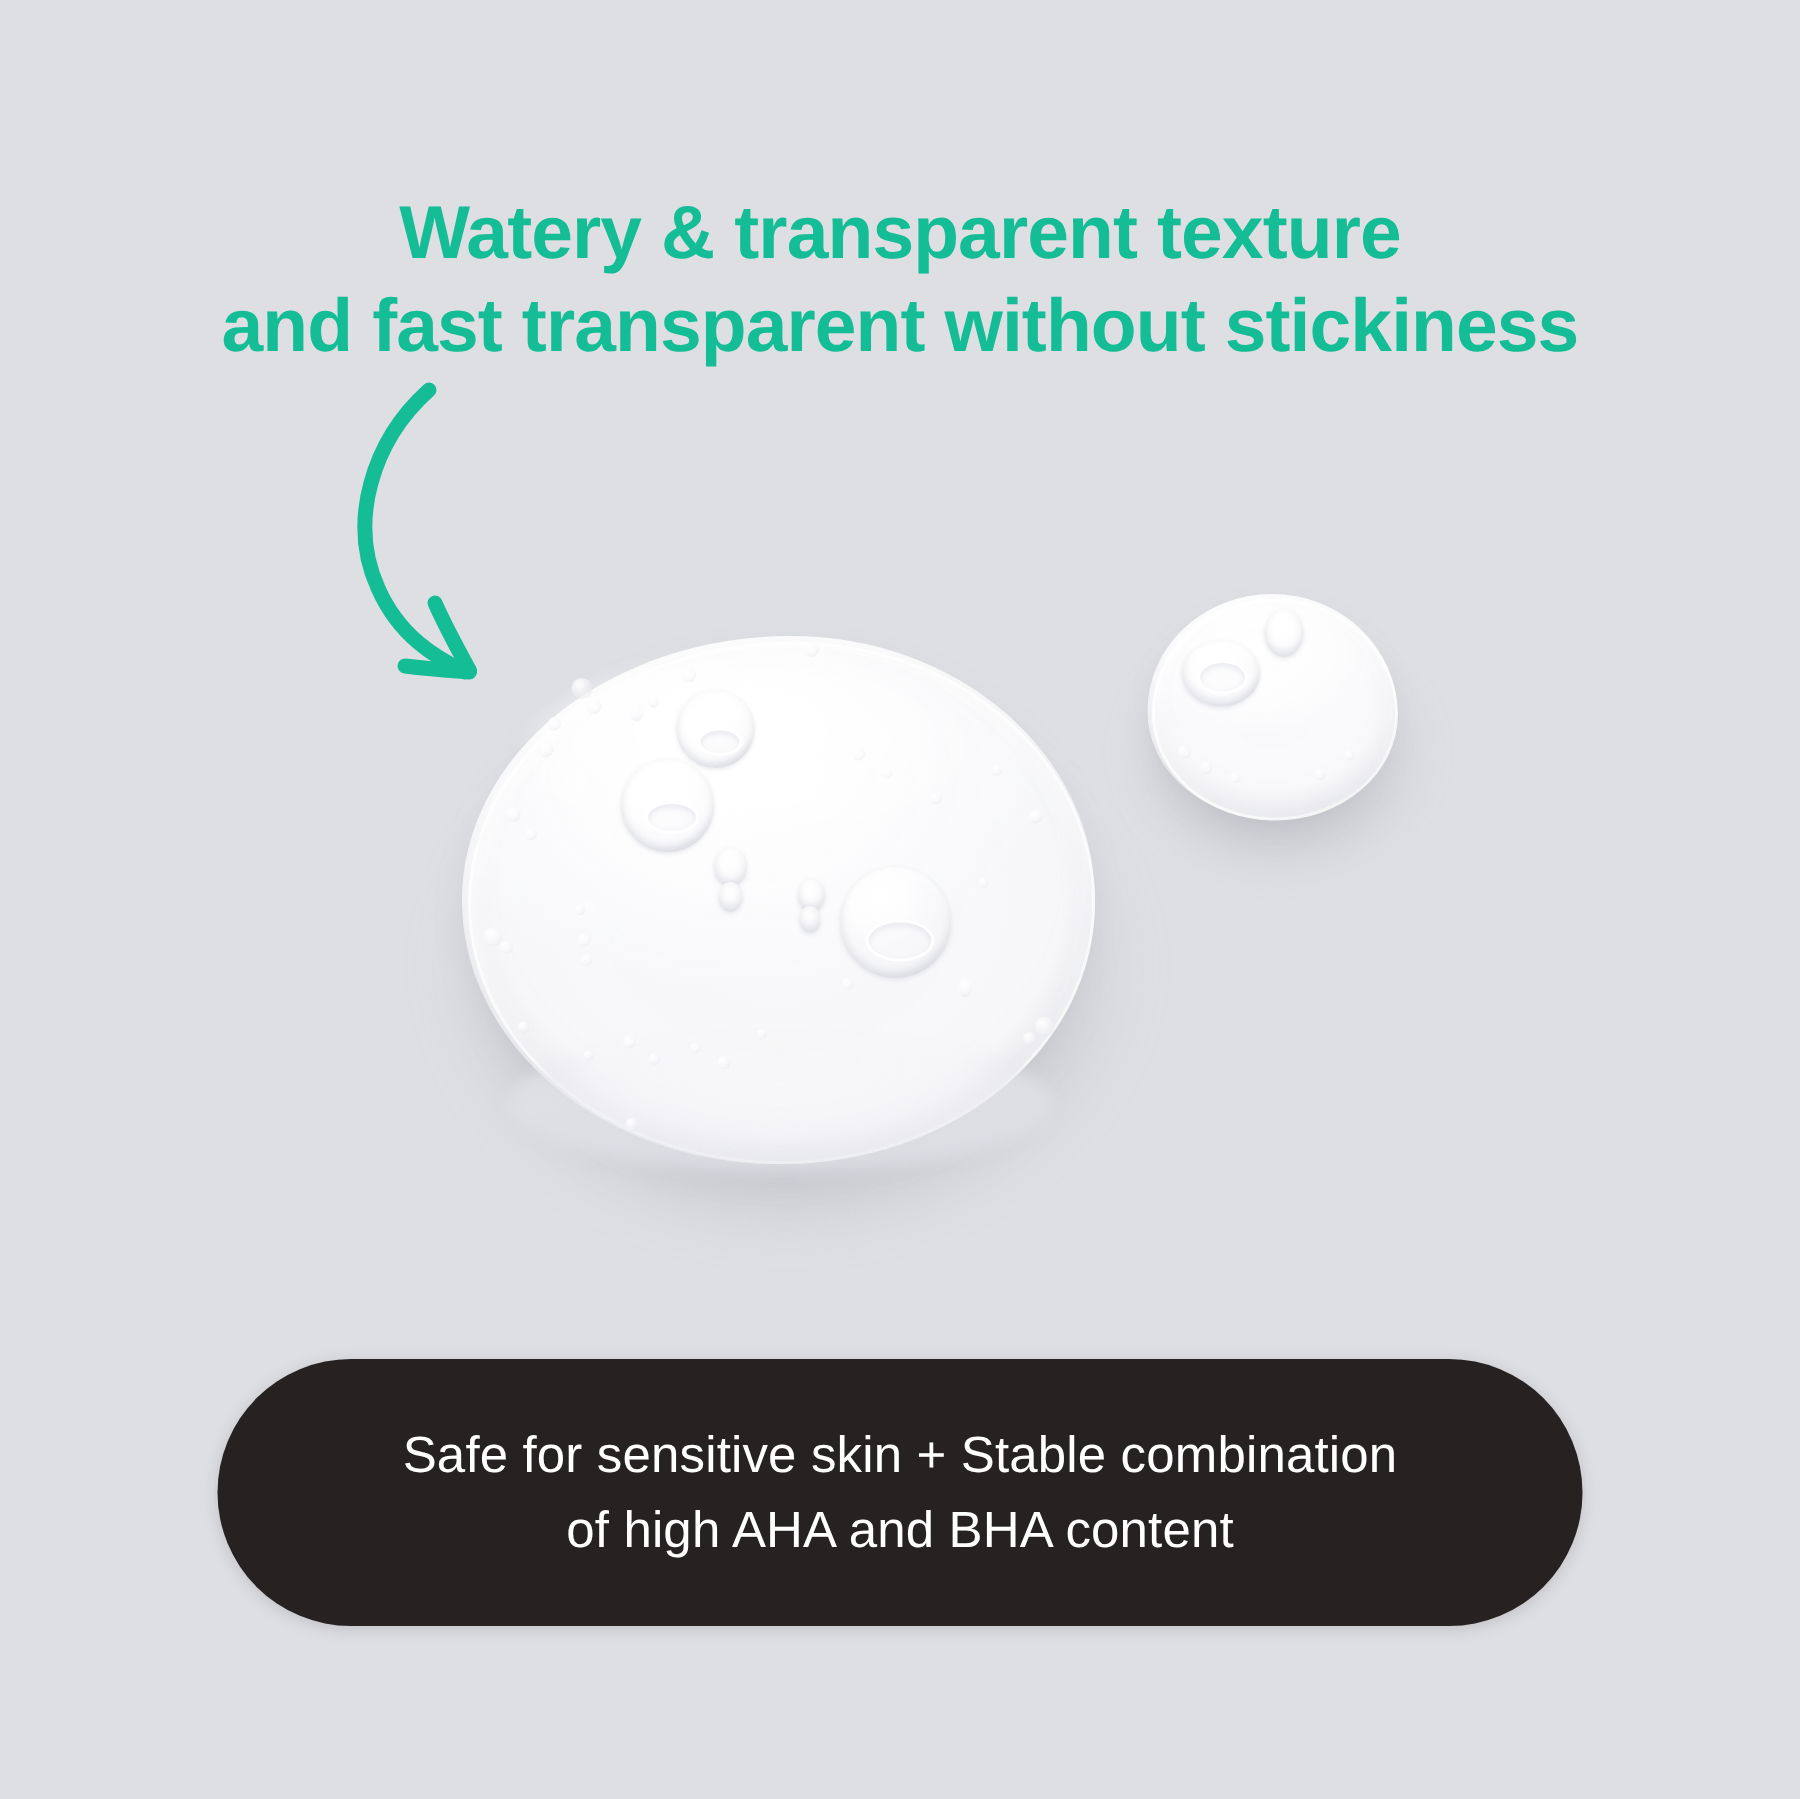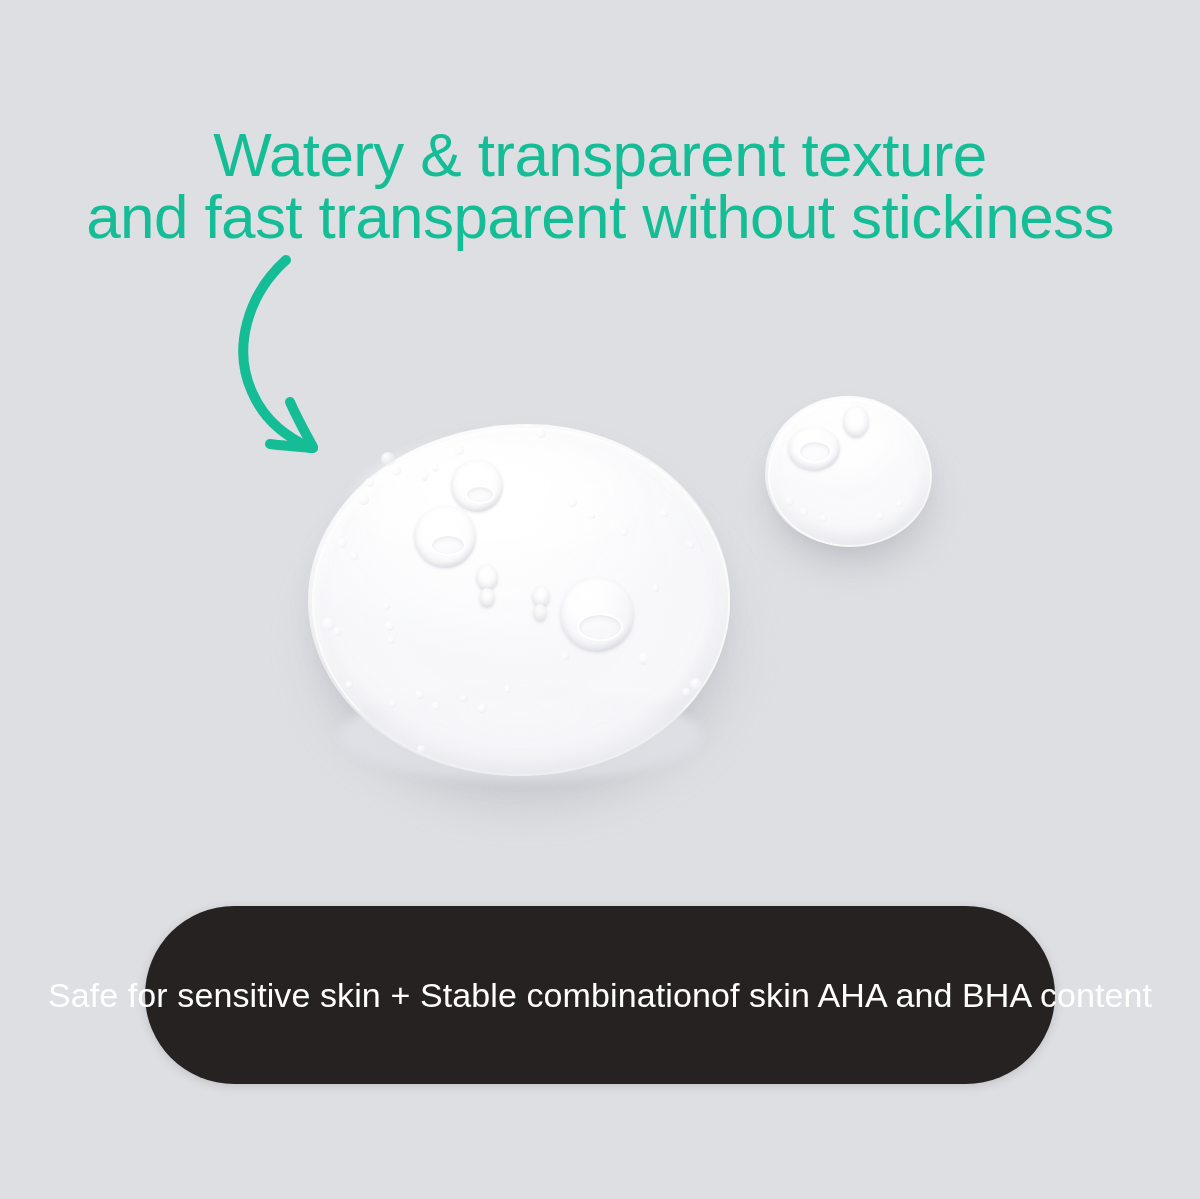--- a/index.html
+++ b/index.html
@@ -24,22 +24,22 @@
 
   
   .headline {
     position: absolute;
     left: 0;
     top: 124px;
     width: 1200px;
     text-align: center;
     color: #15bd96;
     font-family: "Liberation Sans", sans-serif;
-    font-weight: normal;
-    font-size: 62px;
+    font-weight: bold;
+    font-size: 50px;
     line-height: 62px;
     letter-spacing: -0.6px;
     -webkit-font-smoothing: antialiased;
   }
   .headline .line {
     display: block;
     white-space: nowrap;
   }
 
   
@@ -251,20 +251,21 @@
   
   .pill {
     position: absolute;
     left: 145px;
     top: 906px;
     width: 910px;
     height: 178px;
     background: #262222;
     border-radius: 89px;
     display: flex;
+    flex-direction: column;
     align-items: center;
     justify-content: center;
     box-shadow: 0 2px 10px rgba(60,58,62,0.18);
   }
   .pill-text {
     color: #ffffff;
     font-family: "Liberation Sans", sans-serif;
     font-weight: normal;
     font-size: 34px;
     line-height: 50px;
@@ -359,16 +360,16 @@
     <div class="speck" style="left:785px; top:497px; width:9px;  height:9px;"></div>
     <div class="speck" style="left:800px; top:508px; width:8px;  height:8px;"></div>
     <div class="speck" style="left:820px; top:515px; width:7px;  height:7px;"></div>
     <div class="speck" style="left:876px; top:512px; width:8px;  height:8px;"></div>
     <div class="speck" style="left:896px; top:500px; width:7px;  height:7px;"></div>
 
   </div>
 
   <div class="pill">
     <div class="pill-text">Safe for sensitive skin + Stable combination</div>
-    <div class="pill-text">of skin AHA and BHA content</div>
+    <div class="pill-text">of high AHA and BHA content</div>
   </div>
 
 </div>
 
 </body></html>

